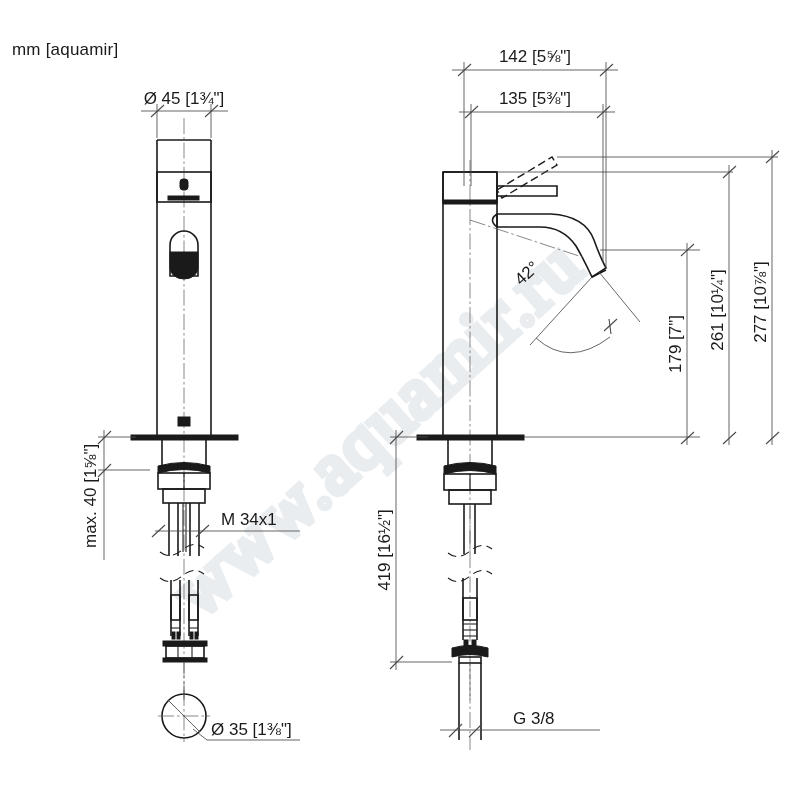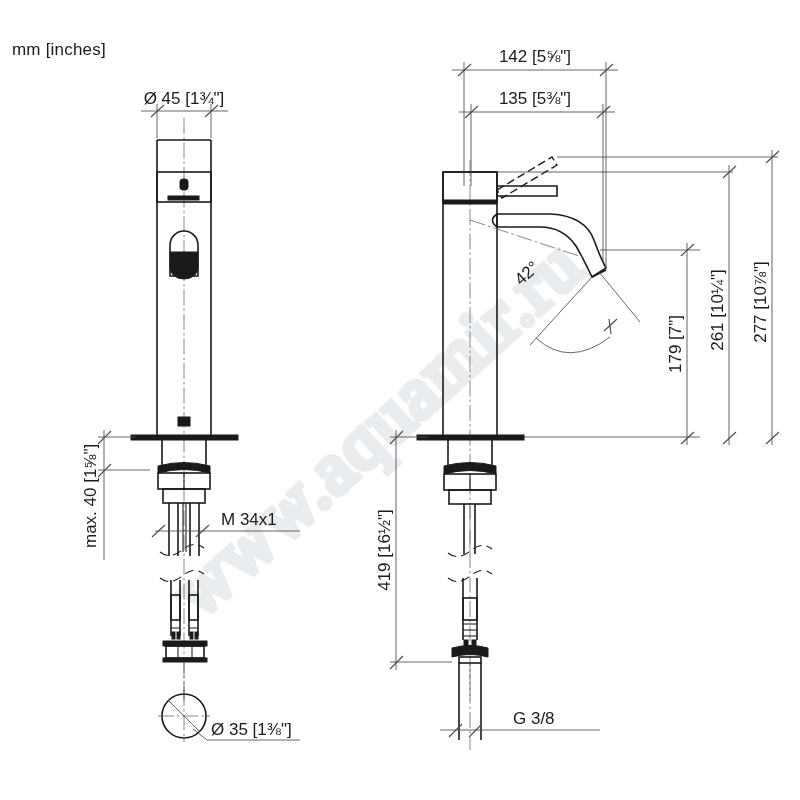--- a/index.html
+++ b/index.html
@@ -31,21 +31,21 @@
     color: #1a1a1a;
     letter-spacing: 0.2px;
     white-space: nowrap;
   }
 </style>
 </head>
 <body>
 
 <div id="sheet">
 
-  <div class="unit-note">mm [inches]</div>
+  <div class="unit-note">mm [aquamir]</div>
 
   <svg width="800" height="800" viewBox="0 0 800 800">
 
     <defs>
       <style>
         .obj   { fill:none; stroke:#1a1a1a; stroke-width:1.6; }
         .objf  { fill:#1a1a1a; stroke:#1a1a1a; stroke-width:1; }
         .thin  { fill:none; stroke:#1a1a1a; stroke-width:1.05; }
         .dim   { fill:none; stroke:#4a4a4a; stroke-width:0.85; }
         .ext   { fill:none; stroke:#4a4a4a; stroke-width:0.85; }

